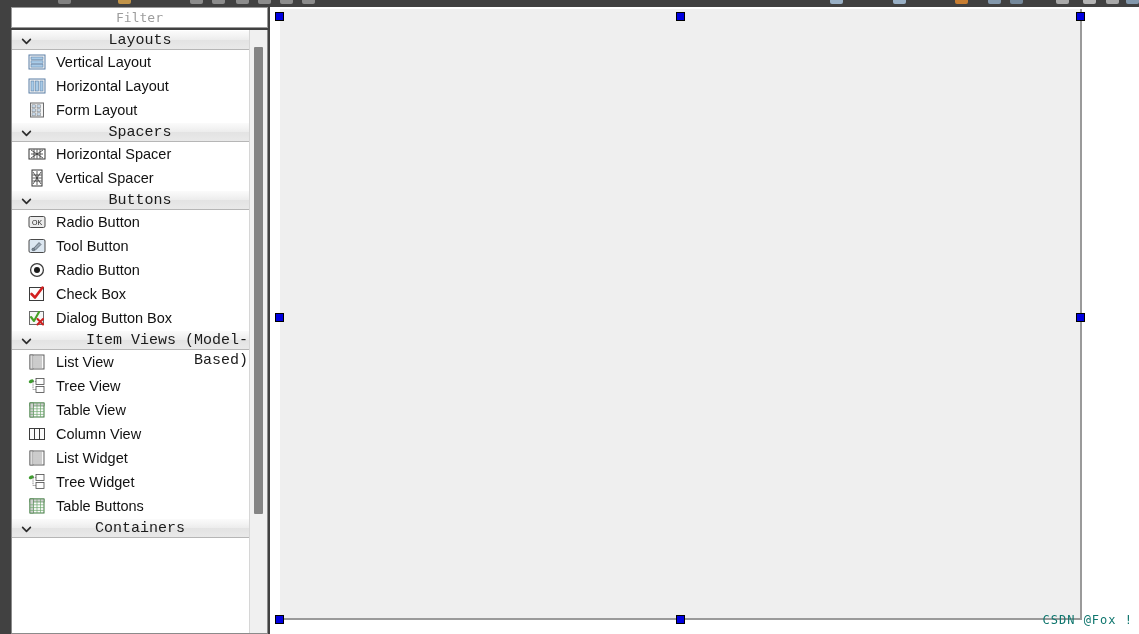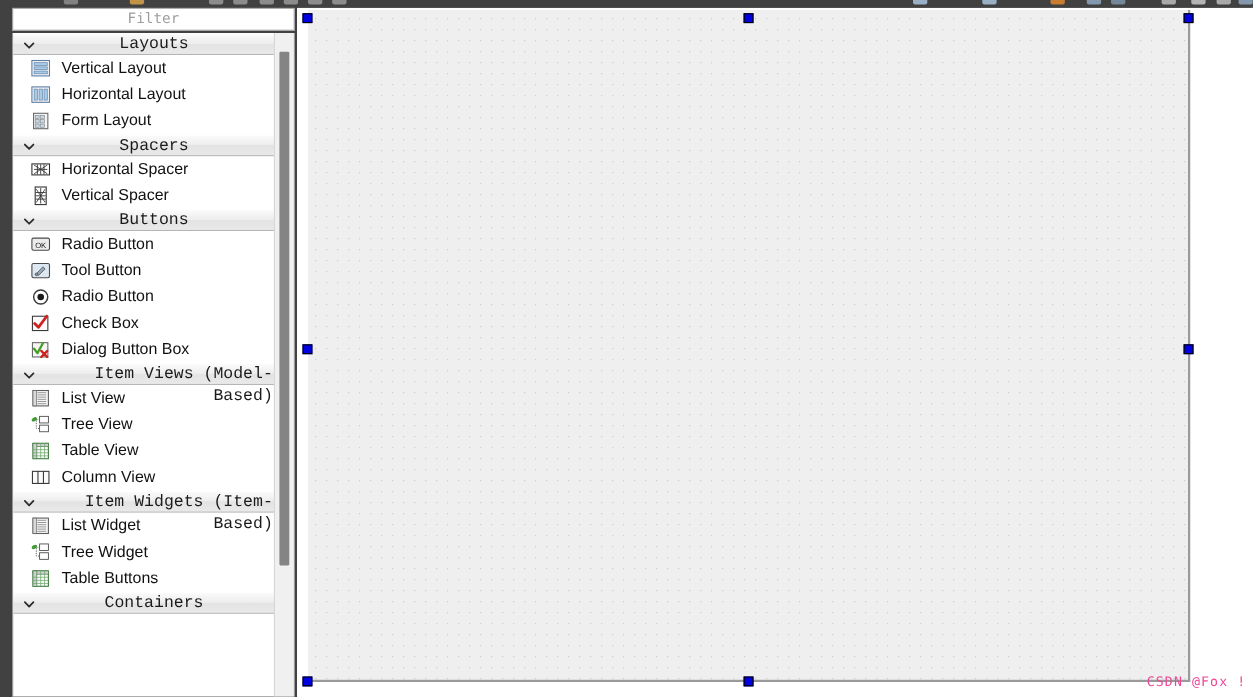--- a/index.html
+++ b/index.html
@@ -94,21 +94,21 @@
     box-sizing:border-box;
     background-image:radial-gradient(#bdbdbd 0.6px,transparent 0.7px);
     background-size:10px 10px;background-position:2px 3px;
   }
 
   .handle{position:absolute;width:9px;height:9px;background:#0000e0;border:1px solid #000;box-sizing:border-box;z-index:30;}
 
   .watermark{
     position:absolute;right:6px;bottom:7px;
     font-family:"DejaVu Sans Mono","Liberation Mono",monospace;
-    font-size:12px;color:#ec4899;letter-spacing:1px;white-space:nowrap;z-index:35;
+    font-size:12px;color:#0f766e;letter-spacing:1px;white-space:nowrap;z-index:35;
   }
 </style>
 </head>
 <body>
 
 <div id="app">
 
   <div class="topstrip">
     <div class="tbicon" style="left:58px;background:#8d8d8d;"></div>
     <div class="tbicon" style="left:118px;background:#d8a24a;"></div>
@@ -331,28 +331,20 @@
           <div class="item">
             <span class="ic">
               <svg width="18" height="18" viewBox="0 0 18 18">
                 <rect x="1.5" y="3.5" width="15" height="11" fill="#fbfbfb" stroke="#3b3b3b"></rect>
                 <line x1="6.5" y1="3.5" x2="6.5" y2="14.5" stroke="#3b3b3b" stroke-width="1"></line>
                 <line x1="11.5" y1="3.5" x2="11.5" y2="14.5" stroke="#3b3b3b" stroke-width="1"></line>
               </svg>
             </span>
             <span class="lb">Column View</span>
           </div>
-          <div class="cat leftish">
-            <span class="chev">
-              <svg width="11" height="11" viewBox="0 0 11 11">
-                <path d="M1.6 3.4 L5.5 7.4 L9.4 3.4" stroke="#2b2b2b" stroke-width="1.6" fill="none" stroke-linecap="round" stroke-linejoin="round"></path>
-              </svg>
-            </span>
-            <span class="cattext">Item Widgets (Item-Based)</span>
-          </div>
           <div class="item">
             <span class="ic">
               <svg width="18" height="18" viewBox="0 0 18 18">
                 <rect x="2" y="2" width="14" height="14" fill="#f7f7f7" stroke="#5e5e5e"></rect>
                 <rect x="2" y="2" width="3" height="14" fill="#dcdcdc" stroke="#5e5e5e" stroke-width=".6"></rect>
                 <line x1="6" y1="4" x2="14" y2="4" stroke="#8a8a8a" stroke-width=".8"></line>
                 <line x1="6" y1="6" x2="14" y2="6" stroke="#8a8a8a" stroke-width=".8"></line>
                 <line x1="6" y1="8" x2="14" y2="8" stroke="#8a8a8a" stroke-width=".8"></line>
                 <line x1="6" y1="10" x2="14" y2="10" stroke="#8a8a8a" stroke-width=".8"></line>
                 <line x1="6" y1="12" x2="14" y2="12" stroke="#8a8a8a" stroke-width=".8"></line>

